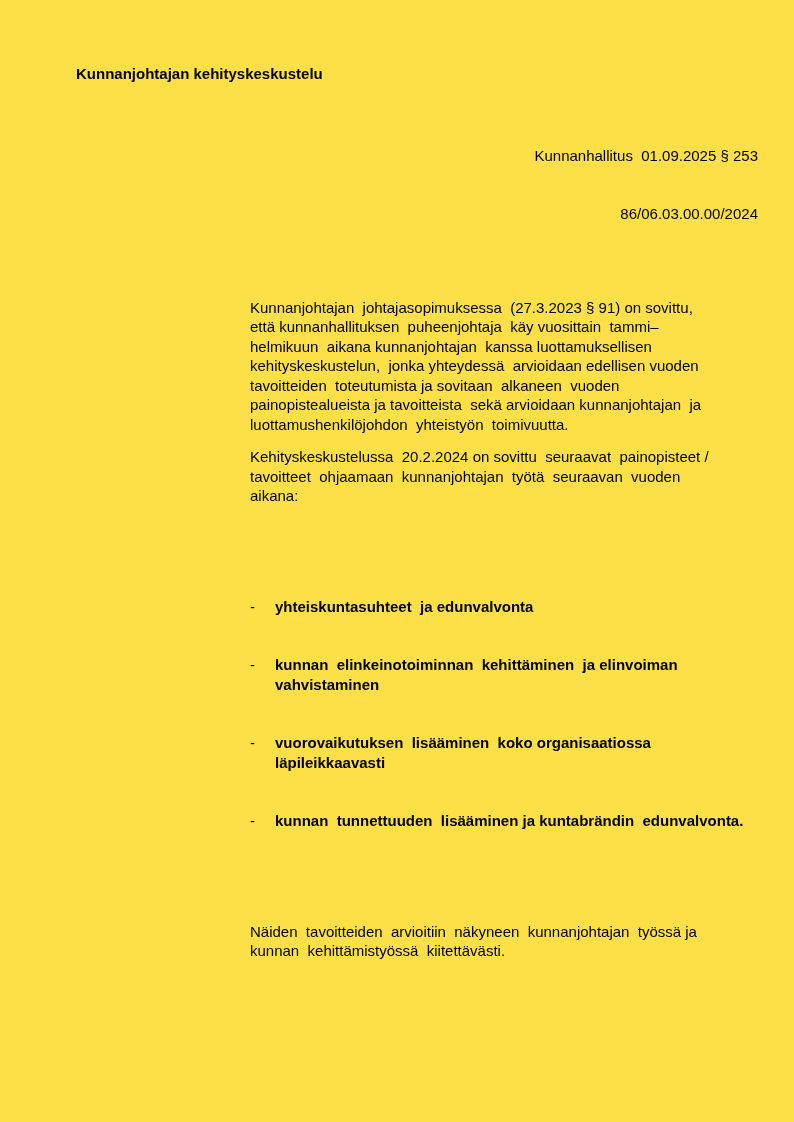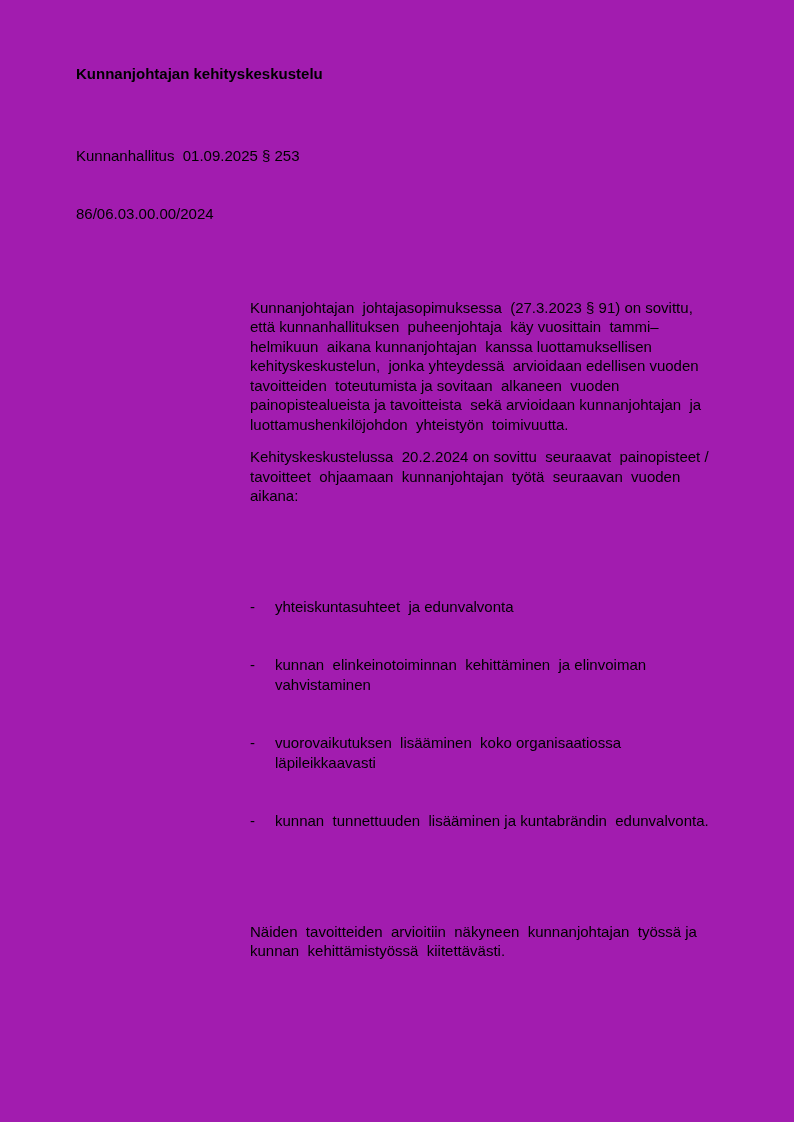--- a/index.html
+++ b/index.html
@@ -5,21 +5,21 @@
 <style>
   html, body {
     margin: 0;
     padding: 0;
     background: #ffffff;
   }
   .page {
     position: relative;
     width: 794px;
     height: 1122px;
-    background: #a21caf;
+    background: #fde047;
     color: #000000;
     font-family: "Liberation Sans", sans-serif;
     font-size: 15px;
     line-height: 19.5px;
     overflow: hidden;
     box-sizing: border-box;
   }
   .doc {
     position: absolute;
     left: 76px;
@@ -28,20 +28,21 @@
   }
   .doc-title {
     font-weight: bold;
     font-size: 15px;
     margin: 0 0 23px 0;
     white-space: pre-wrap;
   }
   .meta {
     margin: 0 0 35px 0;
     white-space: pre-wrap;
+    text-align: right;
   }
   .meta div { white-space: pre-wrap; }
   .row {
     display: flex;
     margin: 0 0 13px 0;
   }
   .row .label {
     flex: 0 0 174px;
     width: 174px;
     white-space: pre-line;
@@ -59,20 +60,21 @@
   ul.dash-list li {
     display: flex;
   }
   ul.dash-list .marker {
     flex: 0 0 25px;
     width: 25px;
   }
   ul.dash-list .item-text {
     flex: 1;
     white-space: pre-wrap;
+    font-weight: bold;
   }
 </style>
 </head>
 <body>
 
 <div class="page">
   <div class="doc">
 
     <h1 class="doc-title">Kunnanjohtajan kehityskeskustelu</h1>
 

